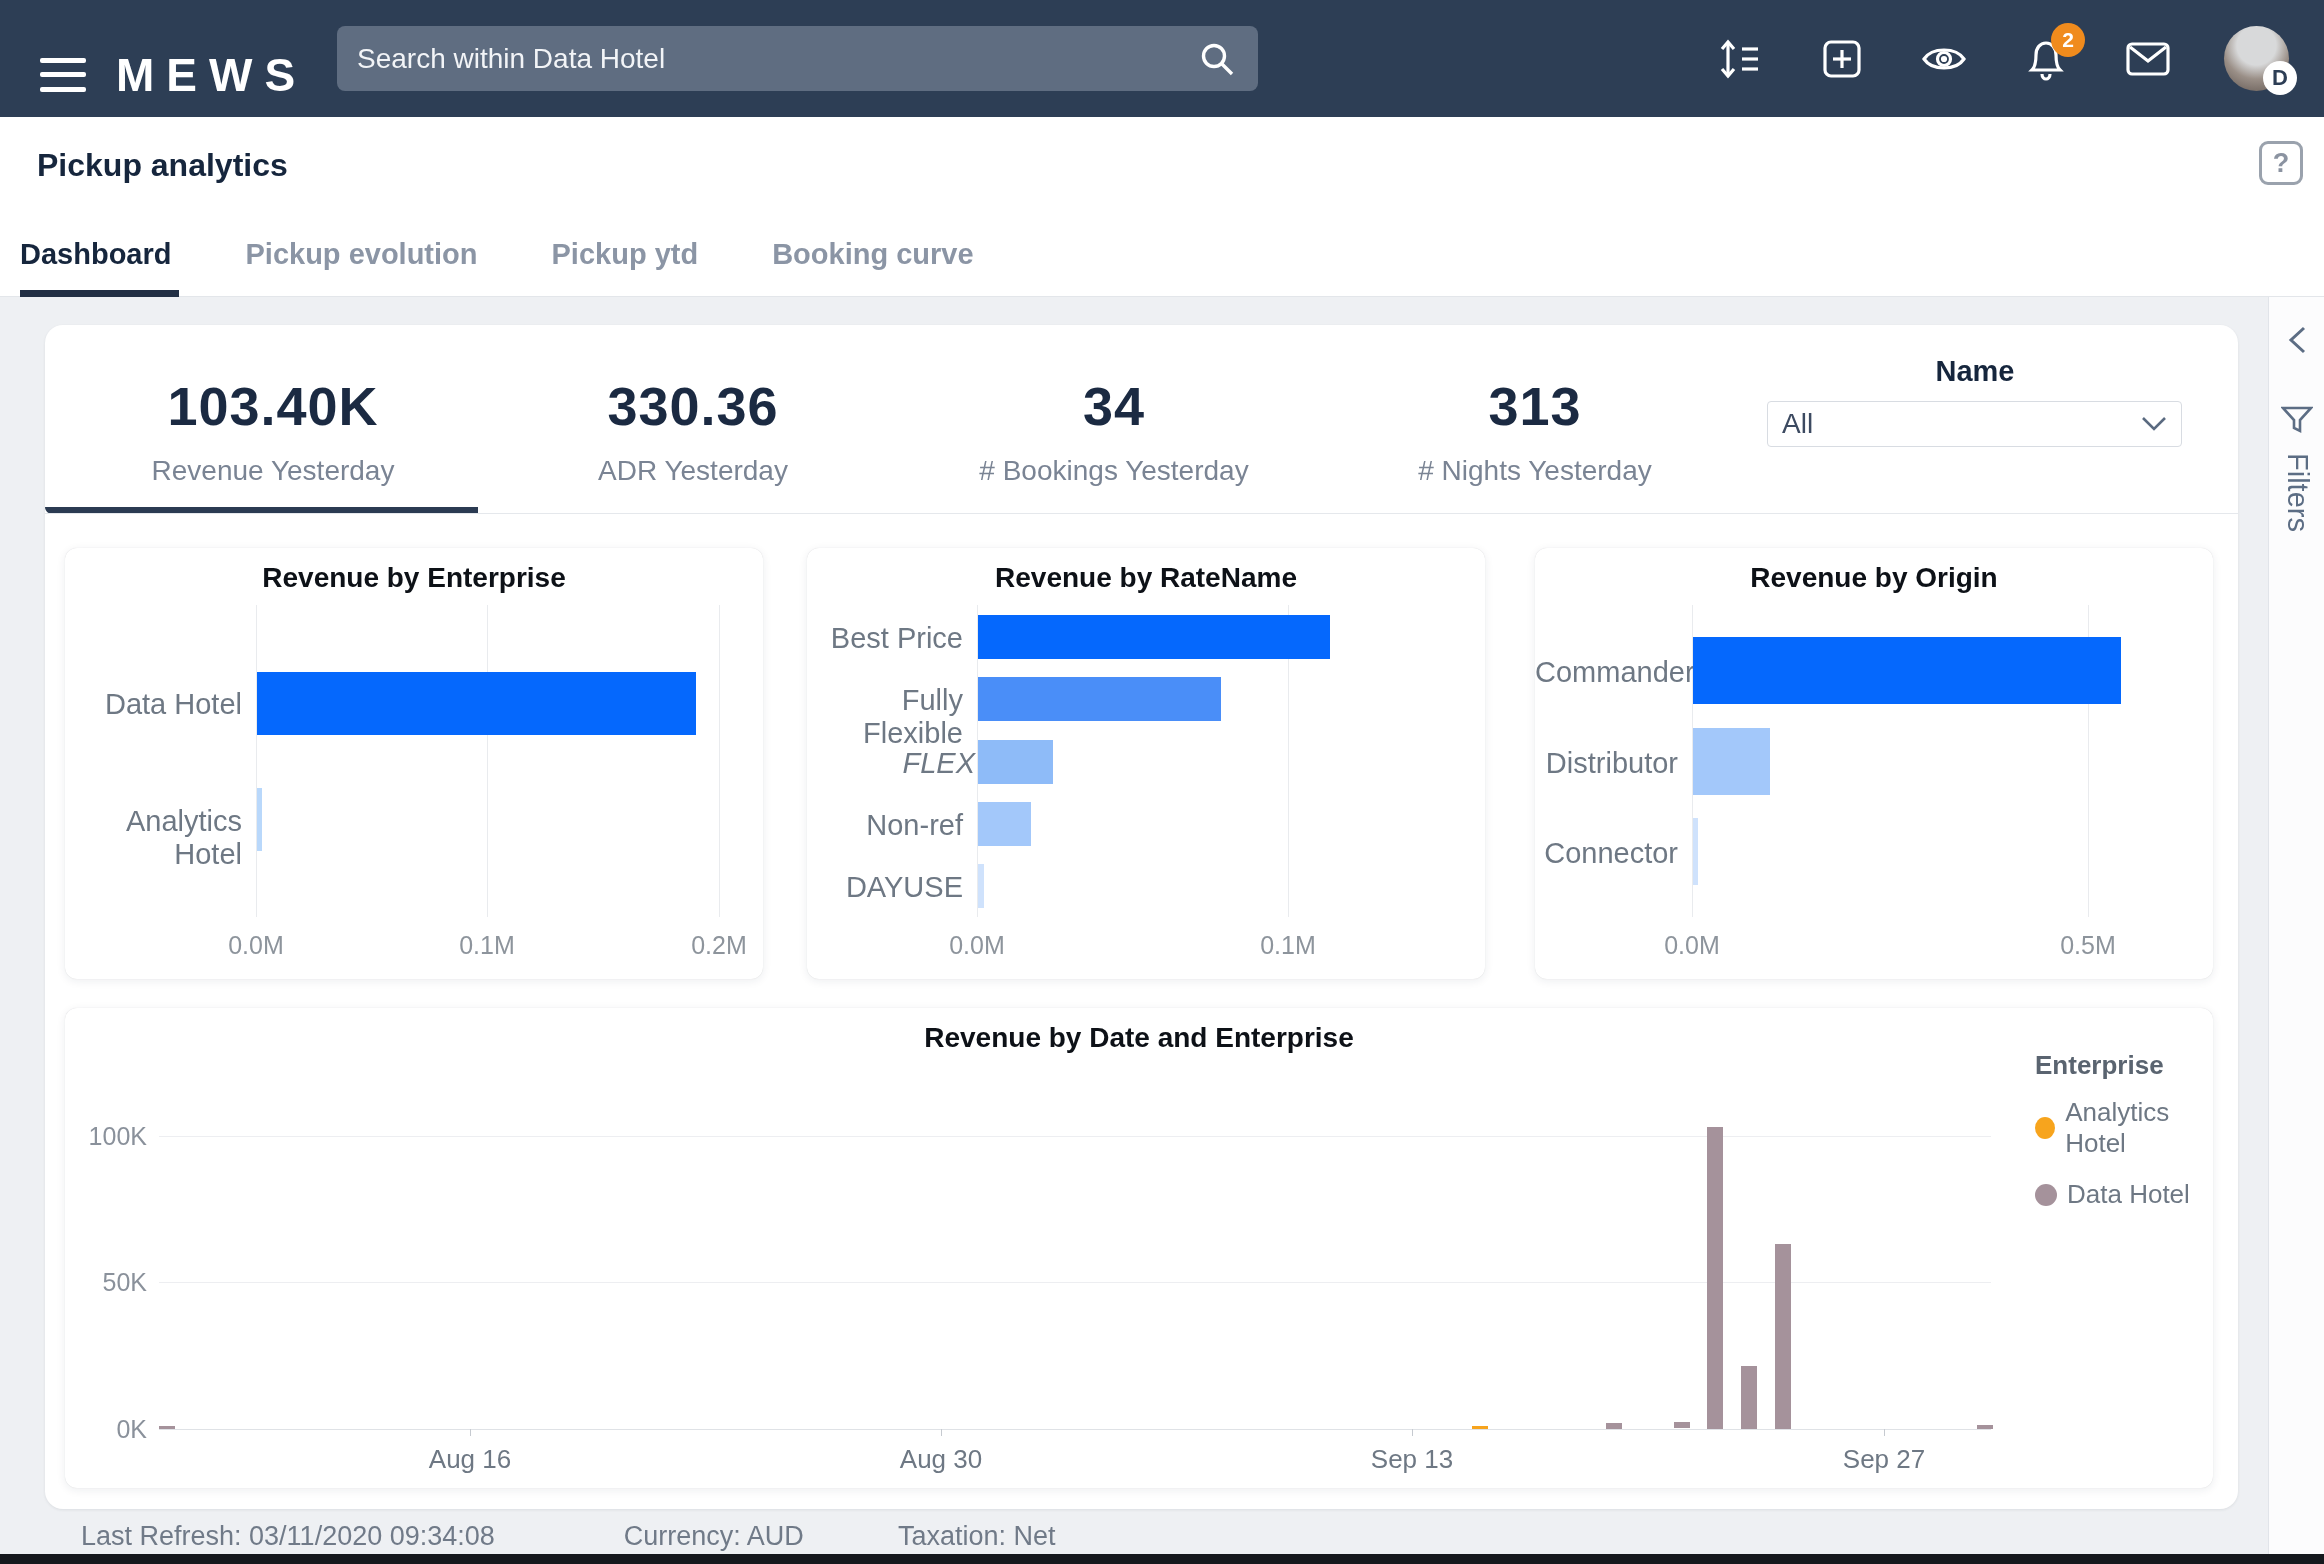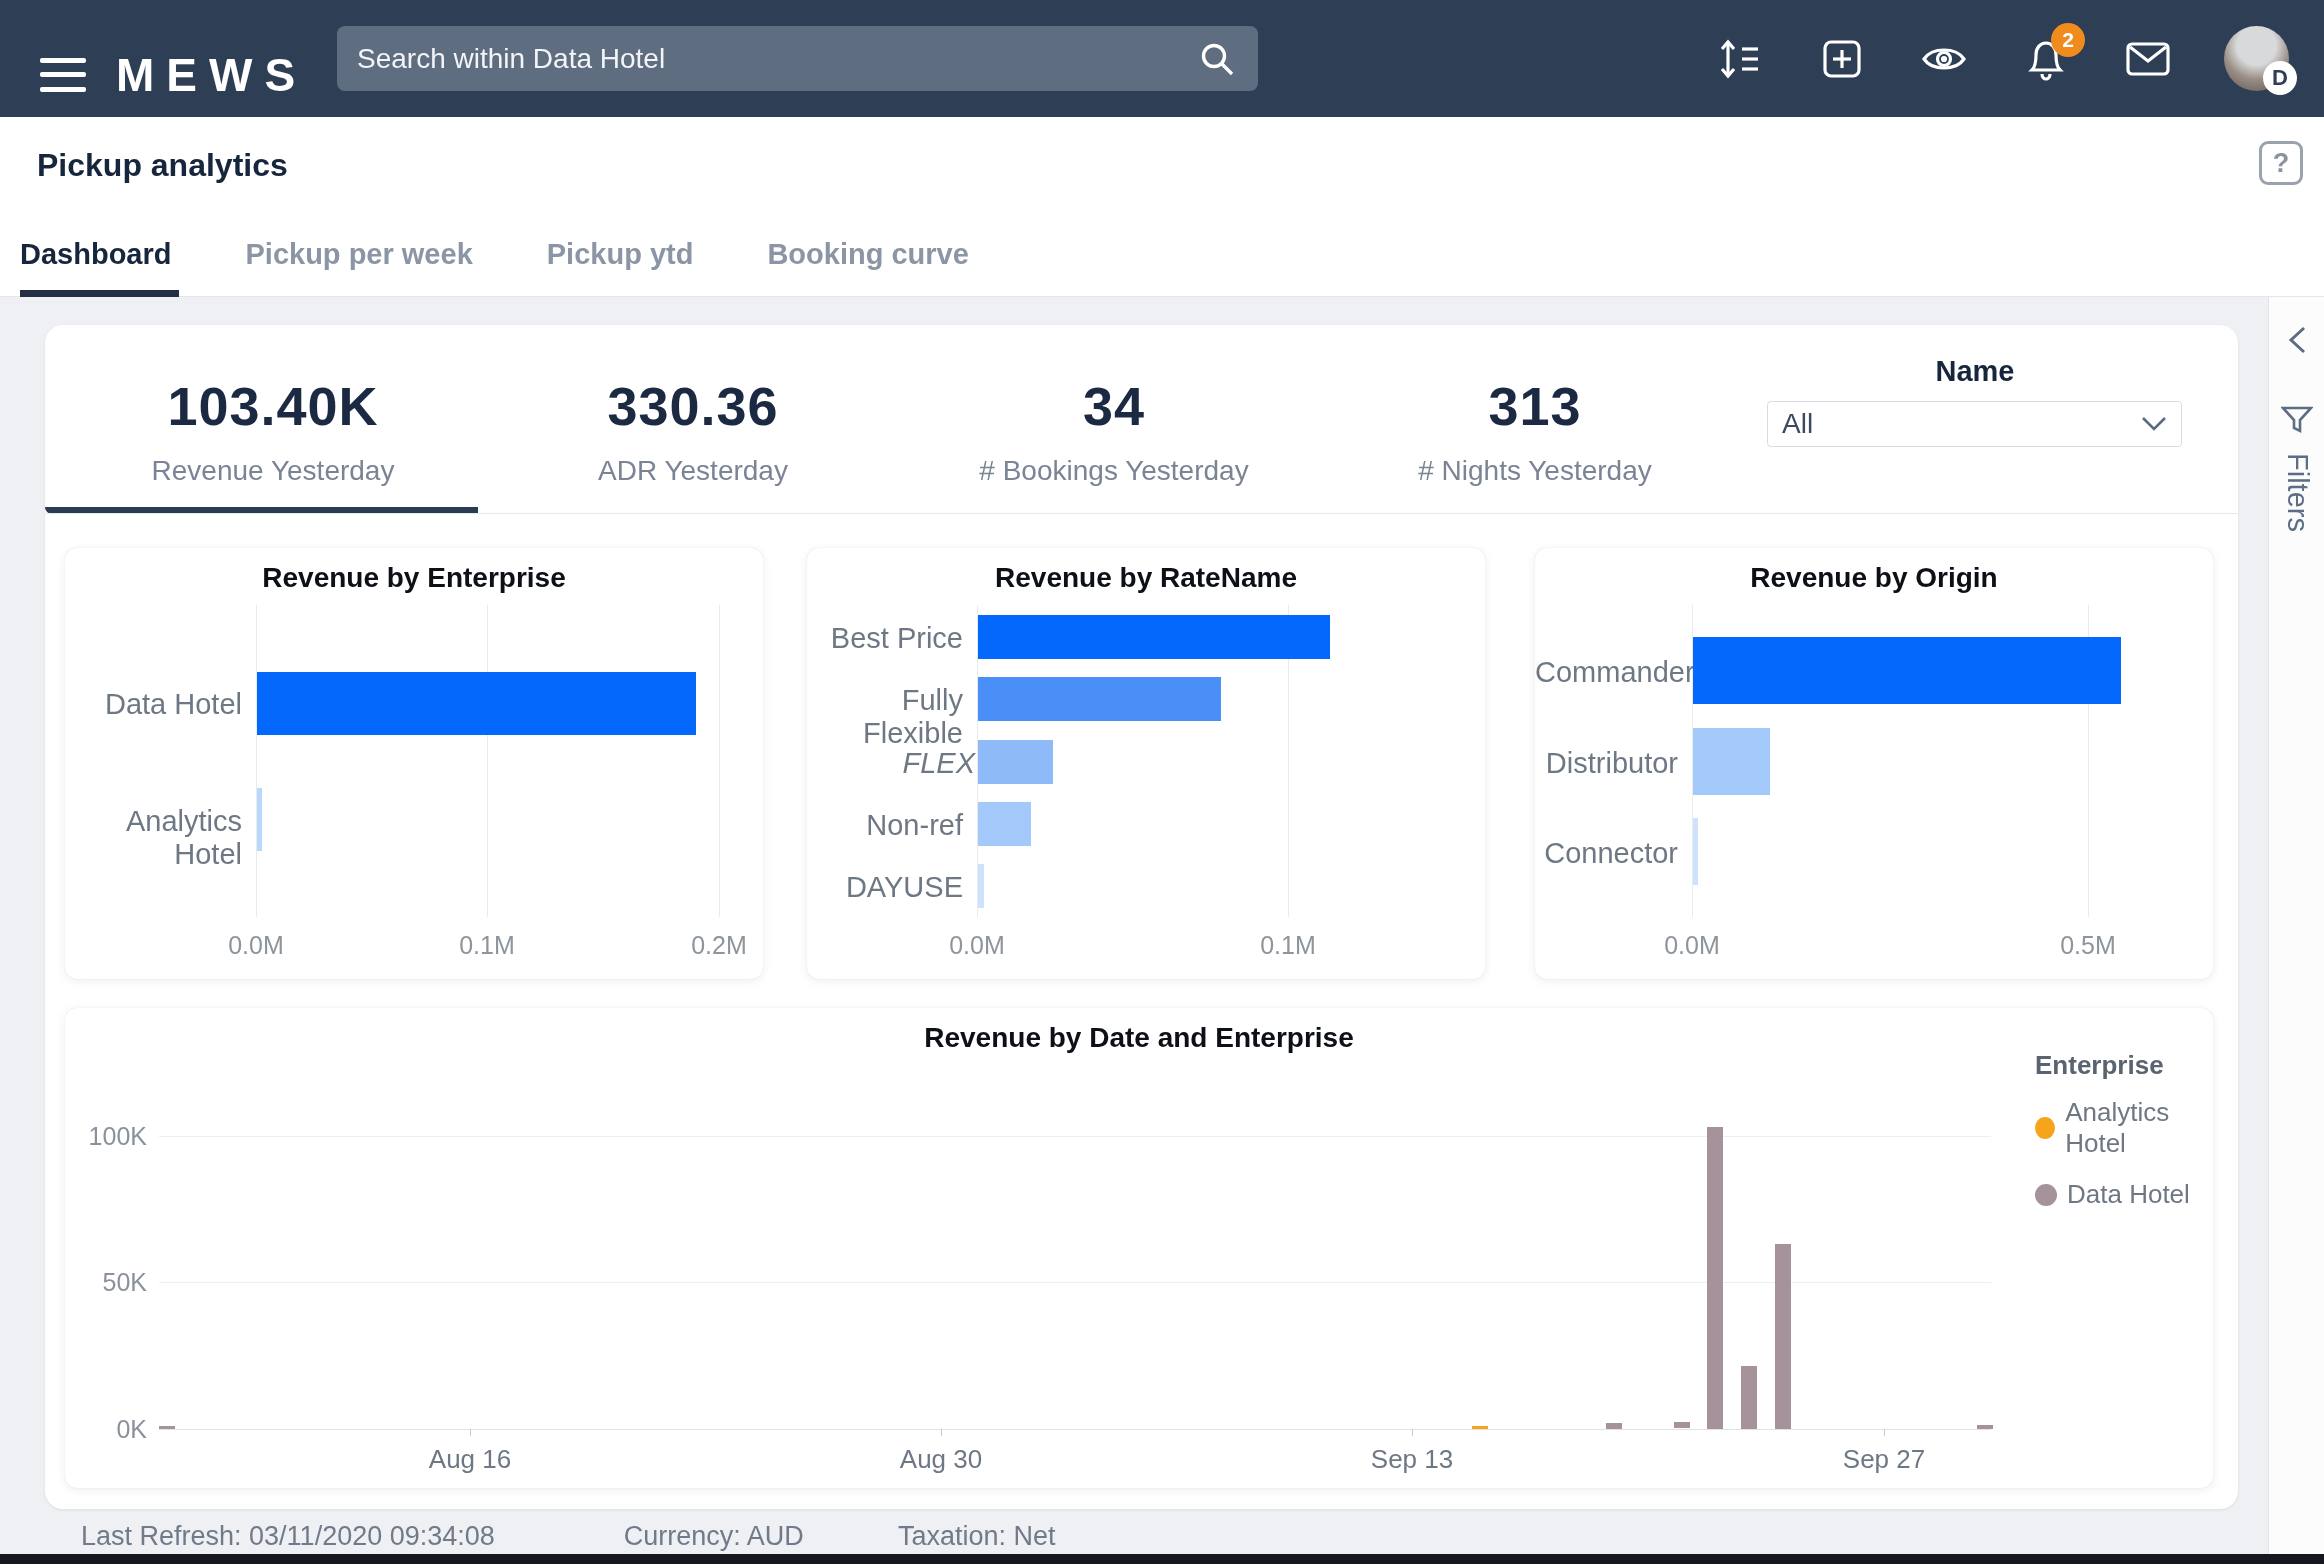--- a/index.html
+++ b/index.html
@@ -166,21 +166,21 @@
   </div>
 </header>
 
 <div class="pagebar">
   <h1 class="page-title">Pickup analytics</h1>
   <div class="help-btn">?</div>
 </div>
 
 <nav class="tabbar">
   <div class="tab active">Dashboard</div>
-  <div class="tab">Pickup per week</div>
+  <div class="tab">Pickup evolution</div>
   <div class="tab">Pickup ytd</div>
   <div class="tab">Booking curve</div>
 </nav>
 
 <div class="content">
 
   <aside class="filters-strip">
     <svg class="strip-chevron" width="26" height="34" viewBox="0 0 26 34" fill="none" stroke="#5c6d84" stroke-width="3">
       <path d="M20 5 L7 17 L20 29"></path>
     </svg>

